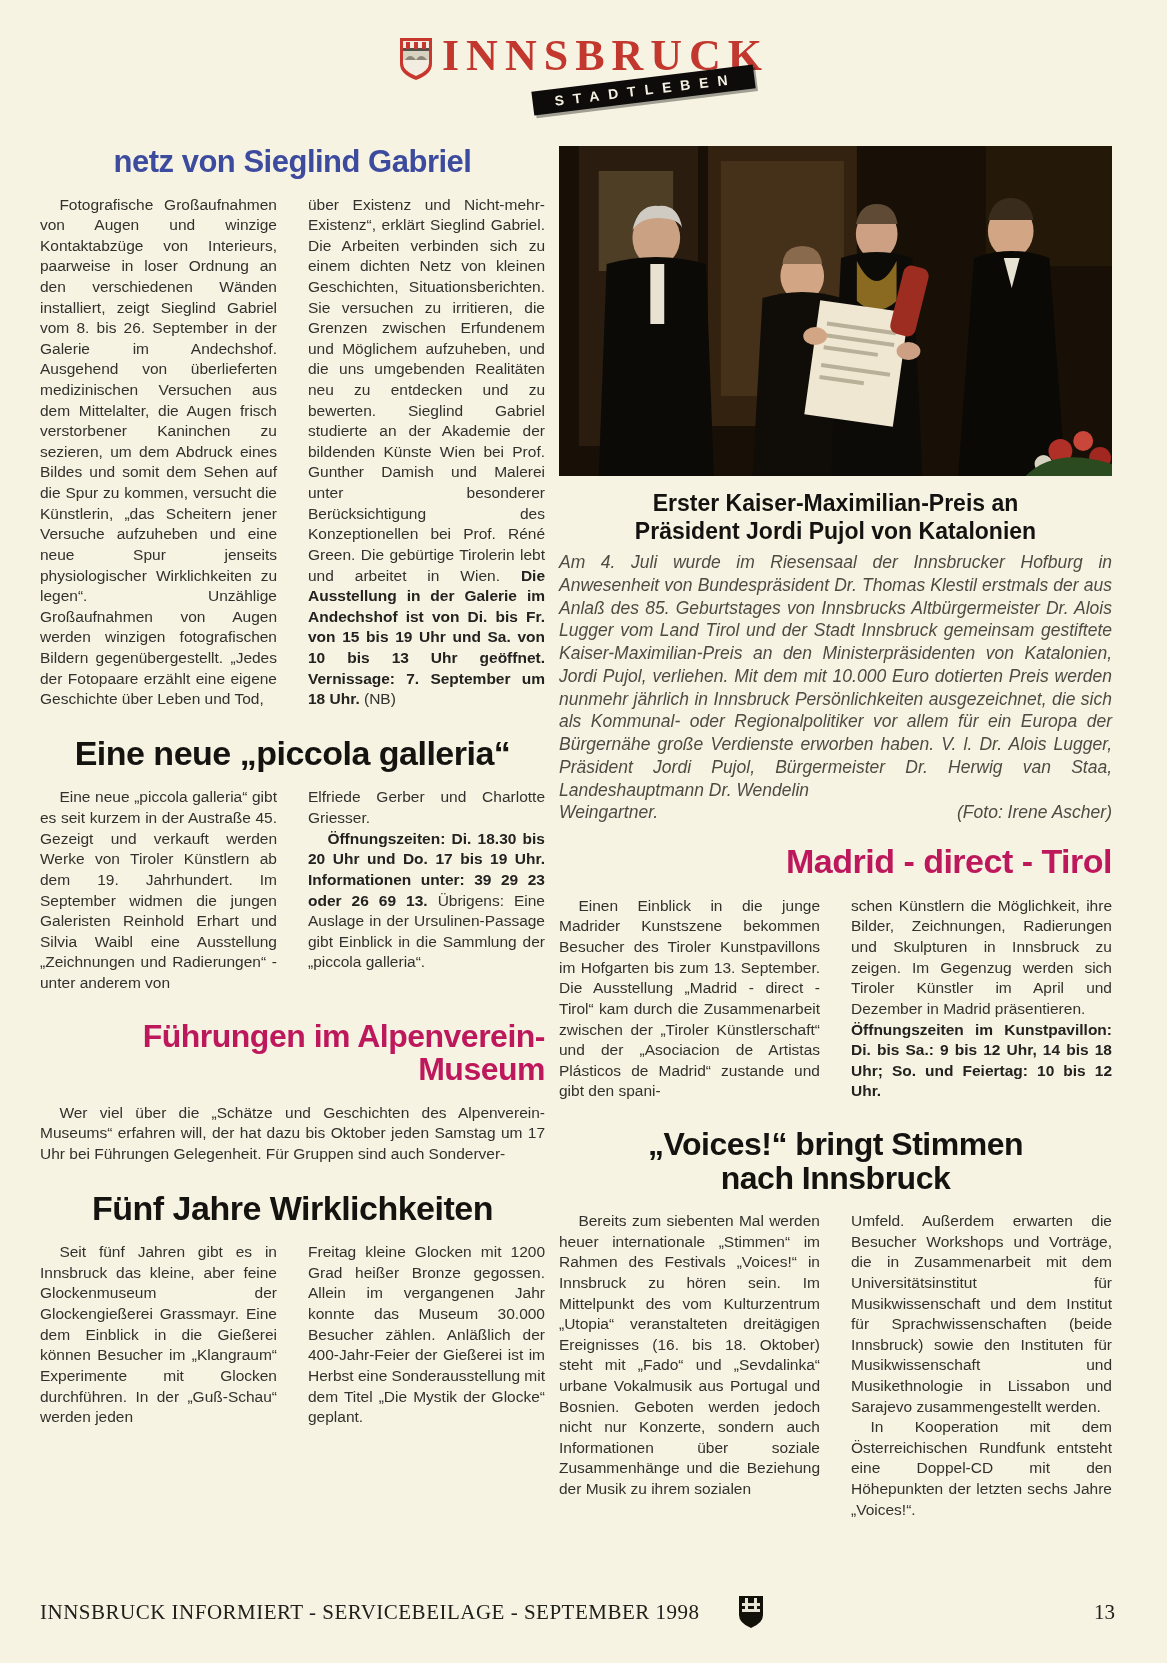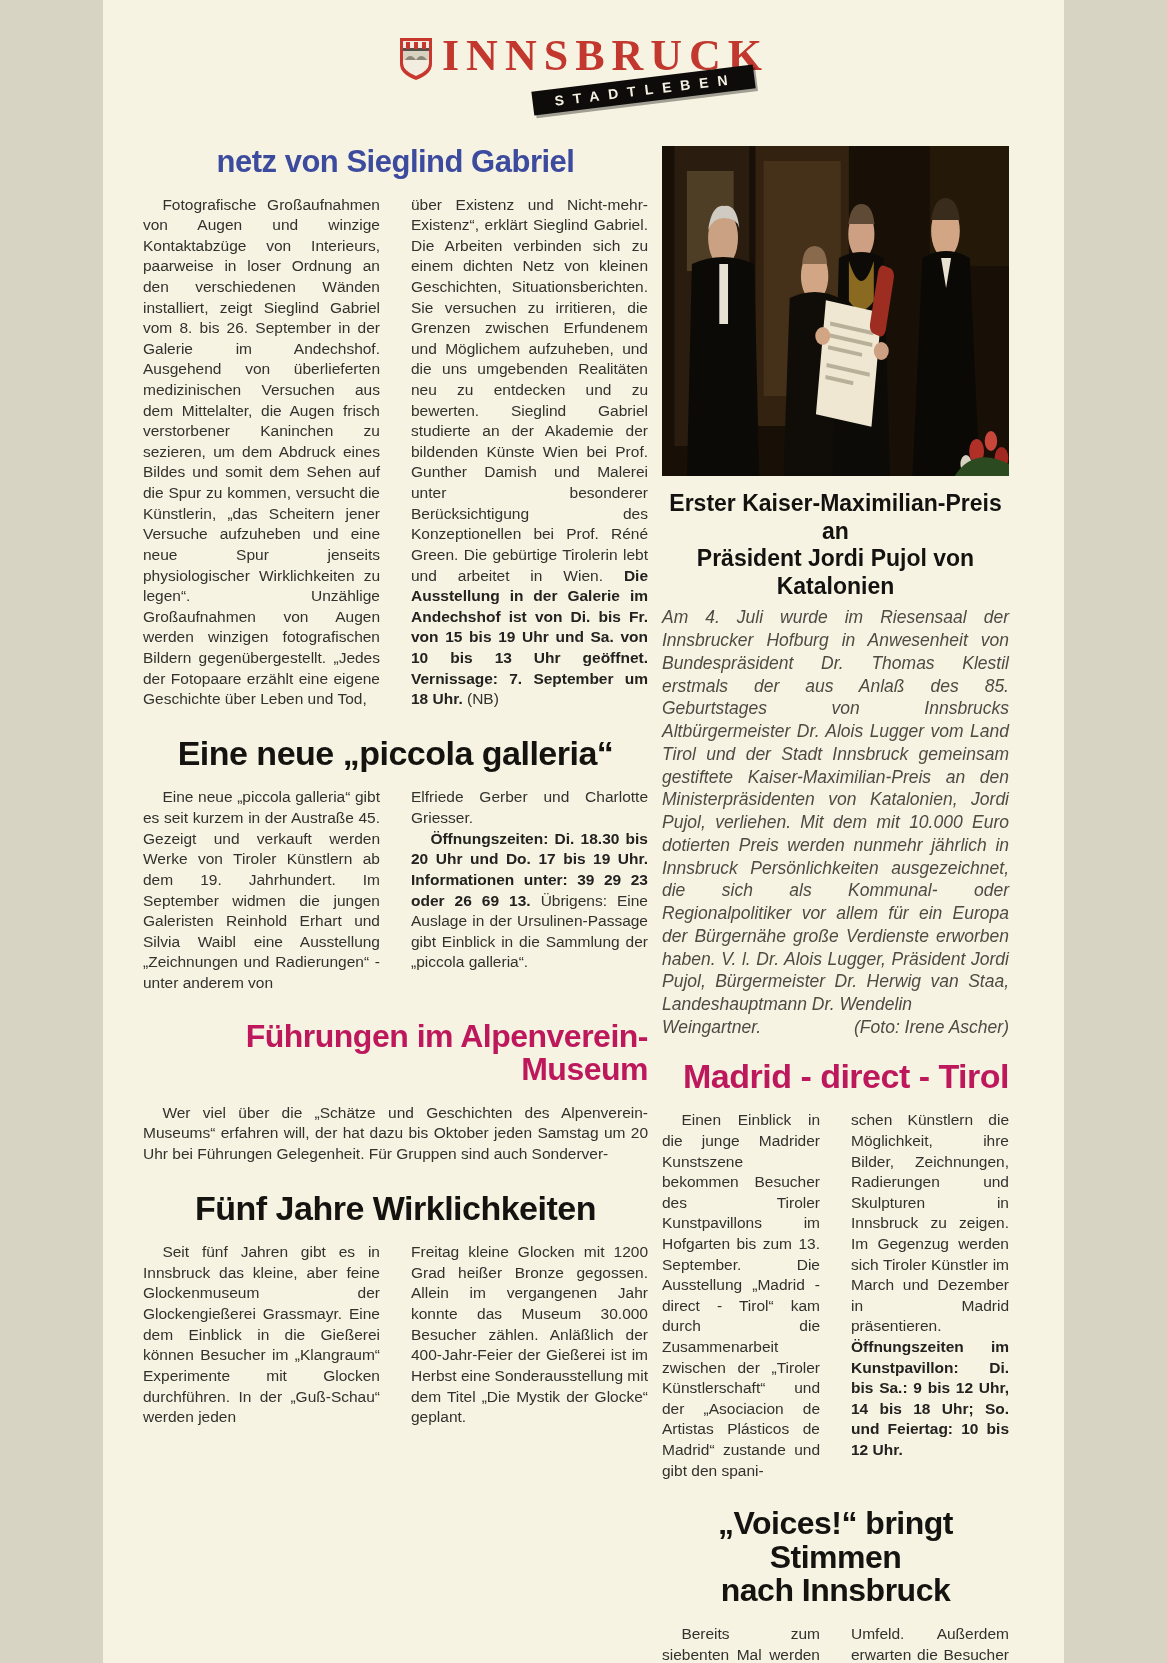--- a/index.html
+++ b/index.html
@@ -1,19 +1,19 @@
 <!DOCTYPE html>
 <html lang="de"><head>
 <meta charset="utf-8">
 <style>
   html,body{margin:0;padding:0;}
   body{background:#d8d4c4;}
   .page{
     position:relative;
-    width:961px;height:1663px;
+    width:1167px;height:1663px;
     margin:0 auto;
     background:#f7f3e2;
     font-family:"Liberation Sans","DejaVu Sans",sans-serif;
     color:#2e2d2a;
     overflow:hidden;
     box-sizing:border-box;
   }
   
   .masthead{
     position:relative;
@@ -165,21 +165,21 @@
         </div>
       </div>
 
       <div class="article">
         <h2 class="h-red">
           <span style="display:block">Führungen im Alpenverein-</span>
           <span style="display:block">Museum</span>
         </h2>
         <div class="cols body-text">
           <div>
-            <p class="indent">Wer viel über die „Schätze und Geschichten des Alpenverein-Museums“ erfahren will, der hat dazu bis Oktober jeden Samstag um 20 Uhr bei Führungen Gelegenheit. Für Gruppen sind auch Sonderver-</p>
+            <p class="indent">Wer viel über die „Schätze und Geschichten des Alpenverein-Museums“ erfahren will, der hat dazu bis Oktober jeden Samstag um 17 Uhr bei Führungen Gelegenheit. Für Gruppen sind auch Sonderver-</p>
           </div>
         </div>
       </div>
 
       <div class="article">
         <h2 class="h-black" style="font-size:34px">
           <span>Fünf Jahre Wirklichkeiten</span>
         </h2>
         <div class="cols body-text">
           <div>
@@ -261,21 +261,21 @@
 
       <div class="article">
         <h2 class="h-red" style="font-size:34px">
           <span>Madrid - direct - Tirol</span>
         </h2>
         <div class="cols body-text">
           <div>
             <p class="indent">Einen Einblick in die junge Madrider Kunstszene bekommen Besucher des Tiroler Kunstpavillons im Hofgarten bis zum 13. September. Die Ausstellung „Madrid - direct - Tirol“ kam durch die Zusammenarbeit zwischen der „Tiroler Künstlerschaft“ und der „Asociacion de Artistas Plásticos de Madrid“ zustande und gibt den spani-</p>
           </div>
           <div>
-            <p>schen Künstlern die Möglichkeit, ihre Bilder, Zeichnungen, Radierungen und Skulpturen in Innsbruck zu zeigen. Im Gegenzug werden sich Tiroler Künstler im March und Dezember in Madrid präsentieren. </p>
+            <p>schen Künstlern die Möglichkeit, ihre Bilder, Zeichnungen, Radierungen und Skulpturen in Innsbruck zu zeigen. Im Gegenzug werden sich Tiroler Künstler im April und Dezember in Madrid präsentieren. </p>
             <p><b>Öffnungszeiten im Kunstpavillon: Di. bis Sa.: 9 bis 12 Uhr, 14 bis 18 Uhr; So. und Feiertag: 10 bis 12 Uhr.</b></p>
           </div>
         </div>
       </div>
 
       <div class="article">
         <h2 class="h-black">
           <span style="display:block">„Voices!“ bringt Stimmen</span>
           <span style="display:block">nach Innsbruck</span>
         </h2>
@@ -286,14 +286,25 @@
           <div>
             <p>Umfeld. Außerdem erwarten die Besucher Workshops und Vorträge, die in Zusammenarbeit mit dem Universitätsinstitut für Musikwissenschaft und dem Institut für Sprachwissenschaften (beide Innsbruck) sowie den Instituten für Musikwissenschaft und Musikethnologie in Lissabon und Sarajevo zusammengestellt werden.</p>
             <p class="indent">In Kooperation mit dem Österreichischen Rundfunk entsteht eine Doppel-CD mit den Höhepunkten der letzten sechs Jahre „Voices!“.</p>
           </div>
         </div>
       </div>
 
     </div>
   </div>
 
+  <div class="footer">
+    <div class="footer-left">INNSBRUCK INFORMIERT - SERVICEBEILAGE - SEPTEMBER 1998</div>
+    <svg class="footer-emblem" viewBox="0 0 26 34">
+      <path d="M1 1 h24 v19 q0 8 -12 13 q-12 -5 -12 -13 Z" fill="#111009"></path>
+      <rect x="4" y="8" width="18" height="3" fill="#e8e4d4"></rect>
+      <rect x="4" y="14" width="18" height="3" fill="#e8e4d4"></rect>
+      <rect x="7" y="3" width="3" height="12" fill="#e8e4d4"></rect>
+      <rect x="16" y="3" width="3" height="12" fill="#e8e4d4"></rect>
+    </svg>
+    <div class="footer-page">13</div>
+  </div>
 
 </div>
 
 </body></html>

